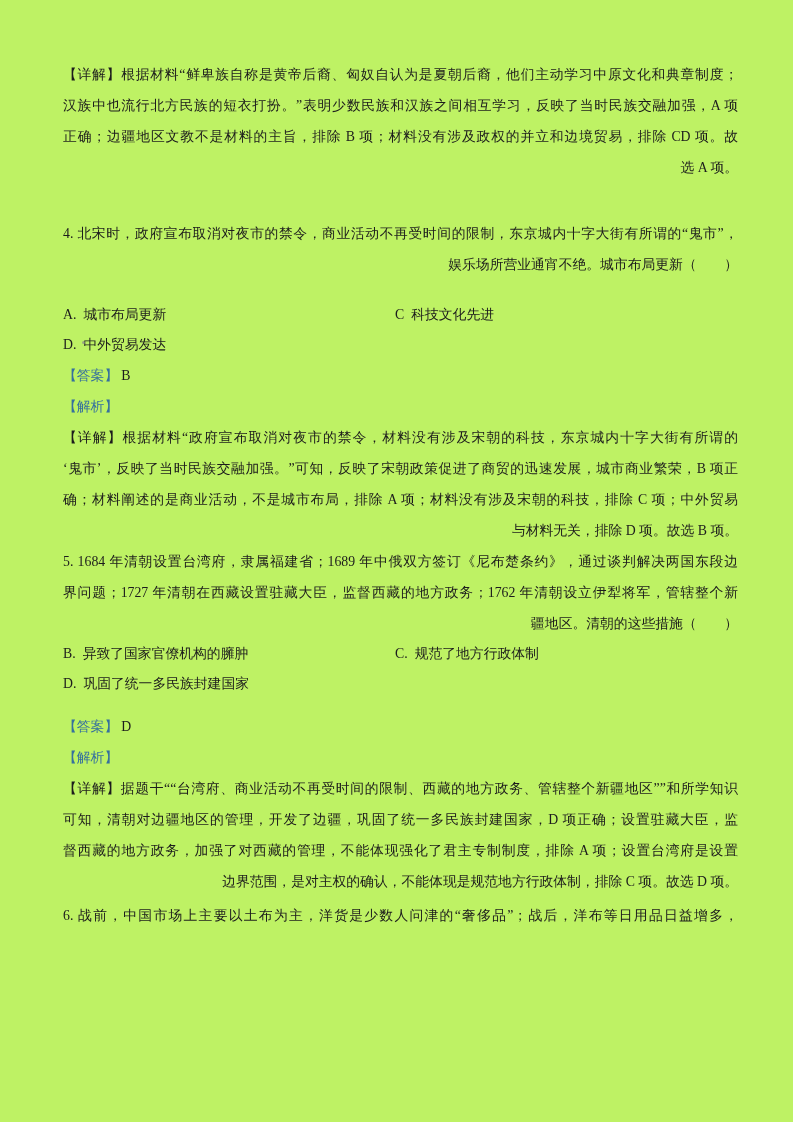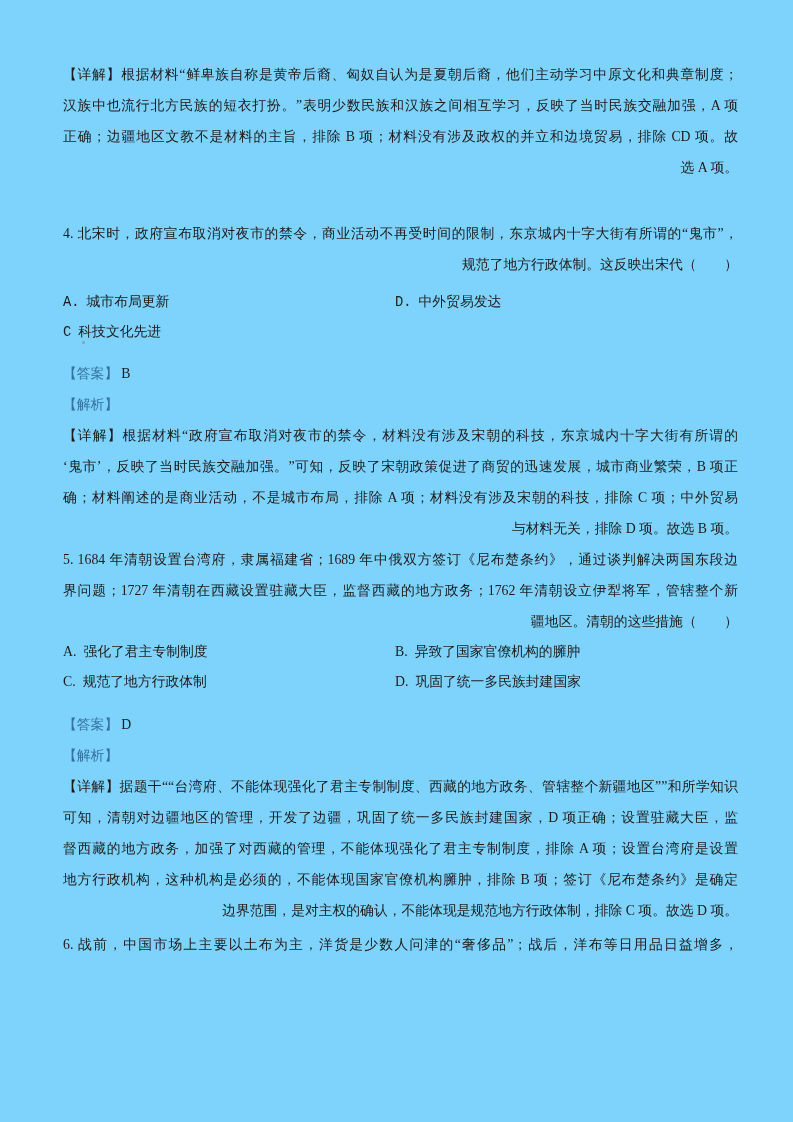--- a/index.html
+++ b/index.html
@@ -1,19 +1,19 @@
 <!DOCTYPE html>
 <html lang="zh"><head>
 <meta charset="utf-8">
 <style>
   html,body{margin:0;padding:0;background:#ffffff;}
   .page{
     position:relative;
     width:793px;height:1122px;
-    background:#7dd3fc;
+    background:#bef264;
     overflow:hidden;
     font-family:"Liberation Serif","DejaVu Serif",serif;
     color:#1c1c1c;
   }
   .content{
     position:absolute;
     left:63px;top:0;
     width:675px;
     padding-top:59px;
   }
@@ -36,22 +36,22 @@
     white-space:nowrap;
     overflow:hidden;
   }
   .okey{ margin-right:7px; }
   .label-line{
     height:31px;line-height:31px;font-size:13.8px;white-space:nowrap;overflow:hidden;
   }
   .blue{ color:#35709e; }
   .ansval{ margin-left:3px; color:#1c1c1c; }
   .gap-q4{ margin-top:35px; }
-  .gap-opt4{ margin-top:8px;font-family:Liberation Mono, monospace; }
-  .gap-ans4{ margin-top:10px; }
+  .gap-opt4{ margin-top:20px; }
+  .gap-ans4{ }
   .gap-q5{ }
   .gap-ans5{ margin-top:12px; }
   .gap-q6{ margin-top:3px; }
   .stray{
     position:absolute;
     left:82px;top:341px;
     width:3px;height:3px;
     background:#8a8a8a;
     border-radius:50%;
     opacity:.7;
@@ -65,32 +65,32 @@
 
     <div class="para">
       <div class="line jline">【详解】根据材料“鲜卑族自称是黄帝后裔、匈奴自认为是夏朝后裔，他们主动学习中原文化和典章制度；</div>
       <div class="line jline">汉族中也流行北方民族的短衣打扮。”表明少数民族和汉族之间相互学习，反映了当时民族交融加强，A 项</div>
       <div class="line jline">正确；边疆地区文教不是材料的主旨，排除 B 项；材料没有涉及政权的并立和边境贸易，排除 CD 项。故</div>
       <div class="line lline">选 A 项。</div>
     </div>
 
     <div class="para gap-q4">
       <div class="line jline">4. 北宋时，政府宣布取消对夜市的禁令，商业活动不再受时间的限制，东京城内十字大街有所谓的“鬼市”，</div>
-      <div class="line lline">规范了地方行政体制。这反映出宋代（　　）</div>
+      <div class="line lline">娱乐场所营业通宵不绝。城市布局更新（　　）</div>
     </div>
 
     <div class="opt-grid gap-opt4">
       <div class="opt">
         <span class="okey">A.</span><span class="otext">城市布局更新</span>
       </div>
       <div class="opt">
-        <span class="okey">D.</span><span class="otext">中外贸易发达</span>
+        <span class="okey">C</span><span class="otext">科技文化先进</span>
       </div>
       <div class="opt">
-        <span class="okey">C</span><span class="otext">科技文化先进</span>
+        <span class="okey">D.</span><span class="otext">中外贸易发达</span>
       </div>
     </div>
 
     <div class="label-line gap-ans4">
       <span class="blue">【答案】</span><span class="ansval">B</span>
     </div>
     <div class="label-line">
       <span class="blue">【解析】</span>
     </div>
 
@@ -102,45 +102,41 @@
     </div>
 
     <div class="para gap-q5">
       <div class="line jline">5. 1684 年清朝设置台湾府，隶属福建省；1689 年中俄双方签订《尼布楚条约》，通过谈判解决两国东段边</div>
       <div class="line jline">界问题；1727 年清朝在西藏设置驻藏大臣，监督西藏的地方政务；1762 年清朝设立伊犁将军，管辖整个新</div>
       <div class="line lline">疆地区。清朝的这些措施（　　）</div>
     </div>
 
     <div class="opt-grid">
       <div class="opt">
-        <span class="okey">A.</span><span class="otext">强化了君主专制制度</span>
-      </div>
-      <div class="opt">
         <span class="okey">B.</span><span class="otext">异致了国家官僚机构的臃肿</span>
       </div>
       <div class="opt">
         <span class="okey">C.</span><span class="otext">规范了地方行政体制</span>
       </div>
       <div class="opt">
         <span class="okey">D.</span><span class="otext">巩固了统一多民族封建国家</span>
       </div>
     </div>
 
     <div class="label-line gap-ans5">
       <span class="blue">【答案】</span><span class="ansval">D</span>
     </div>
     <div class="label-line">
       <span class="blue">【解析】</span>
     </div>
 
     <div class="para">
-      <div class="line jline">【详解】据题干““台湾府、不能体现强化了君主专制制度、西藏的地方政务、管辖整个新疆地区””和所学知识</div>
+      <div class="line jline">【详解】据题干““台湾府、商业活动不再受时间的限制、西藏的地方政务、管辖整个新疆地区””和所学知识</div>
       <div class="line jline">可知，清朝对边疆地区的管理，开发了边疆，巩固了统一多民族封建国家，D 项正确；设置驻藏大臣，监</div>
       <div class="line jline">督西藏的地方政务，加强了对西藏的管理，不能体现强化了君主专制制度，排除 A 项；设置台湾府是设置</div>
-      <div class="line jline">地方行政机构，这种机构是必须的，不能体现国家官僚机构臃肿，排除 B 项；签订《尼布楚条约》是确定</div>
       <div class="line lline">边界范围，是对主权的确认，不能体现是规范地方行政体制，排除 C 项。故选 D 项。</div>
     </div>
 
     <div class="para gap-q6">
       <div class="line jline">6. 战前，中国市场上主要以土布为主，洋货是少数人问津的“奢侈品”；战后，洋布等日用品日益增多，</div>
     </div>
 
   </div>
 
   <span class="stray"></span>

